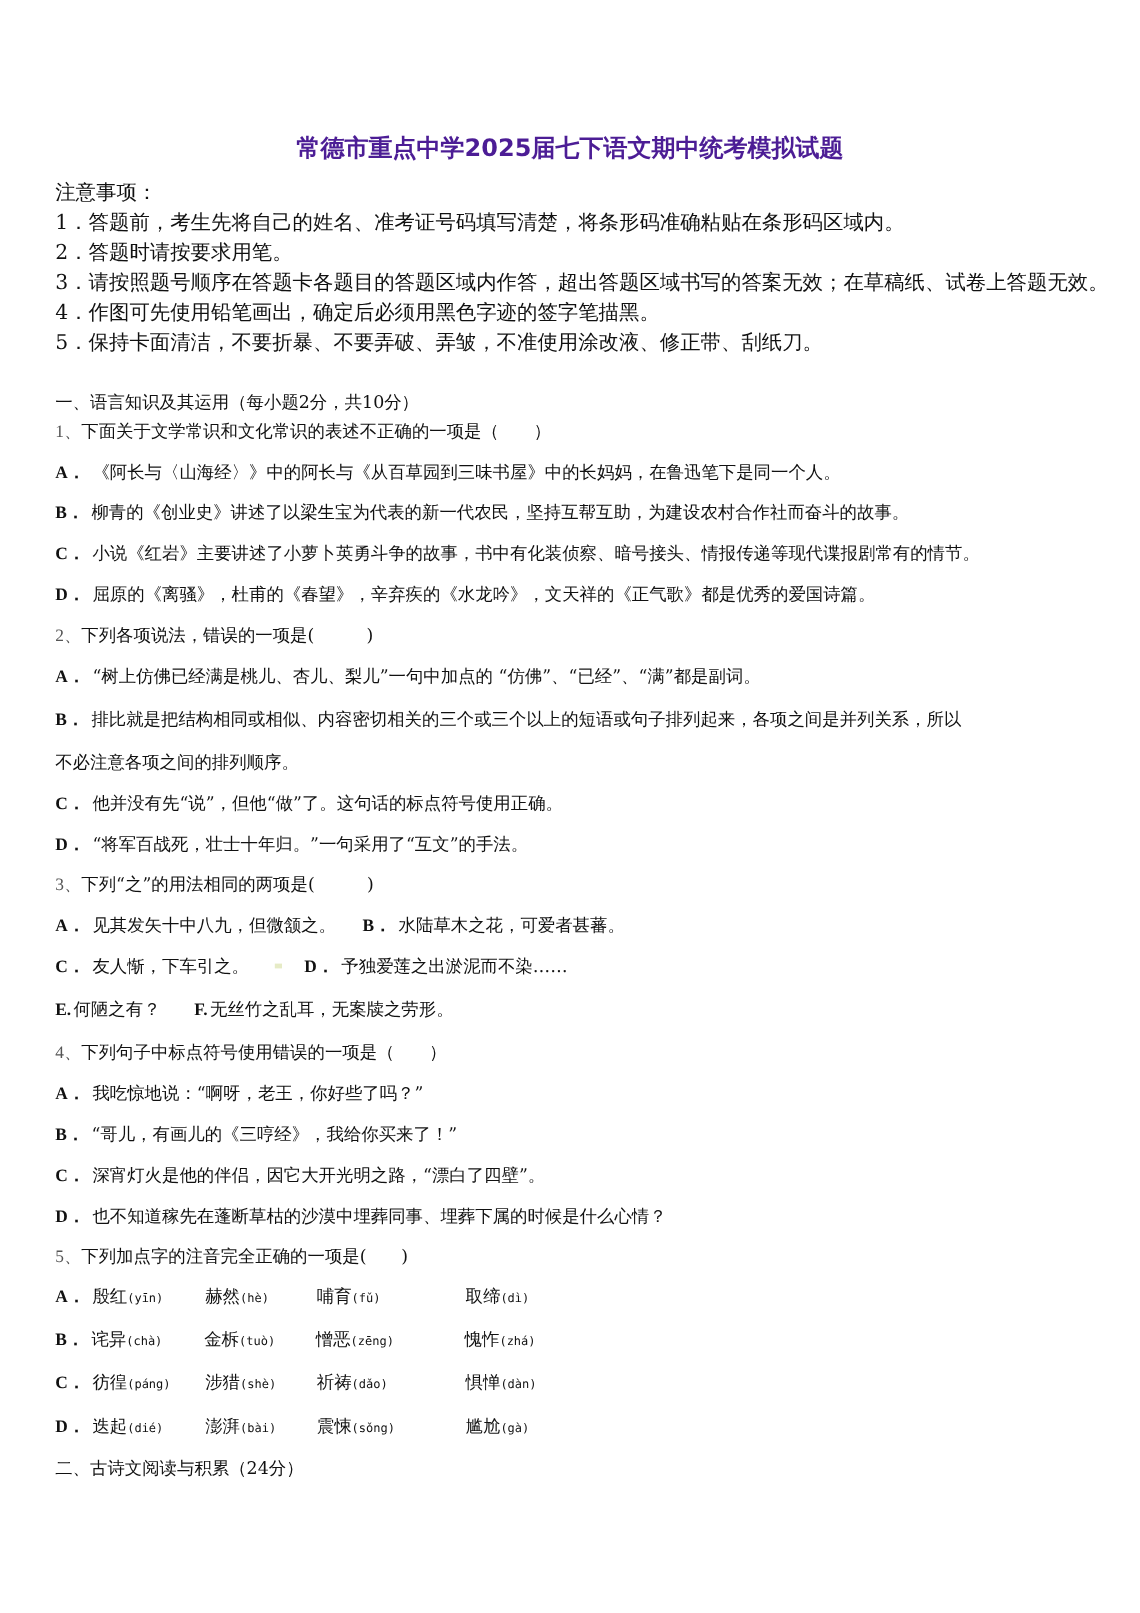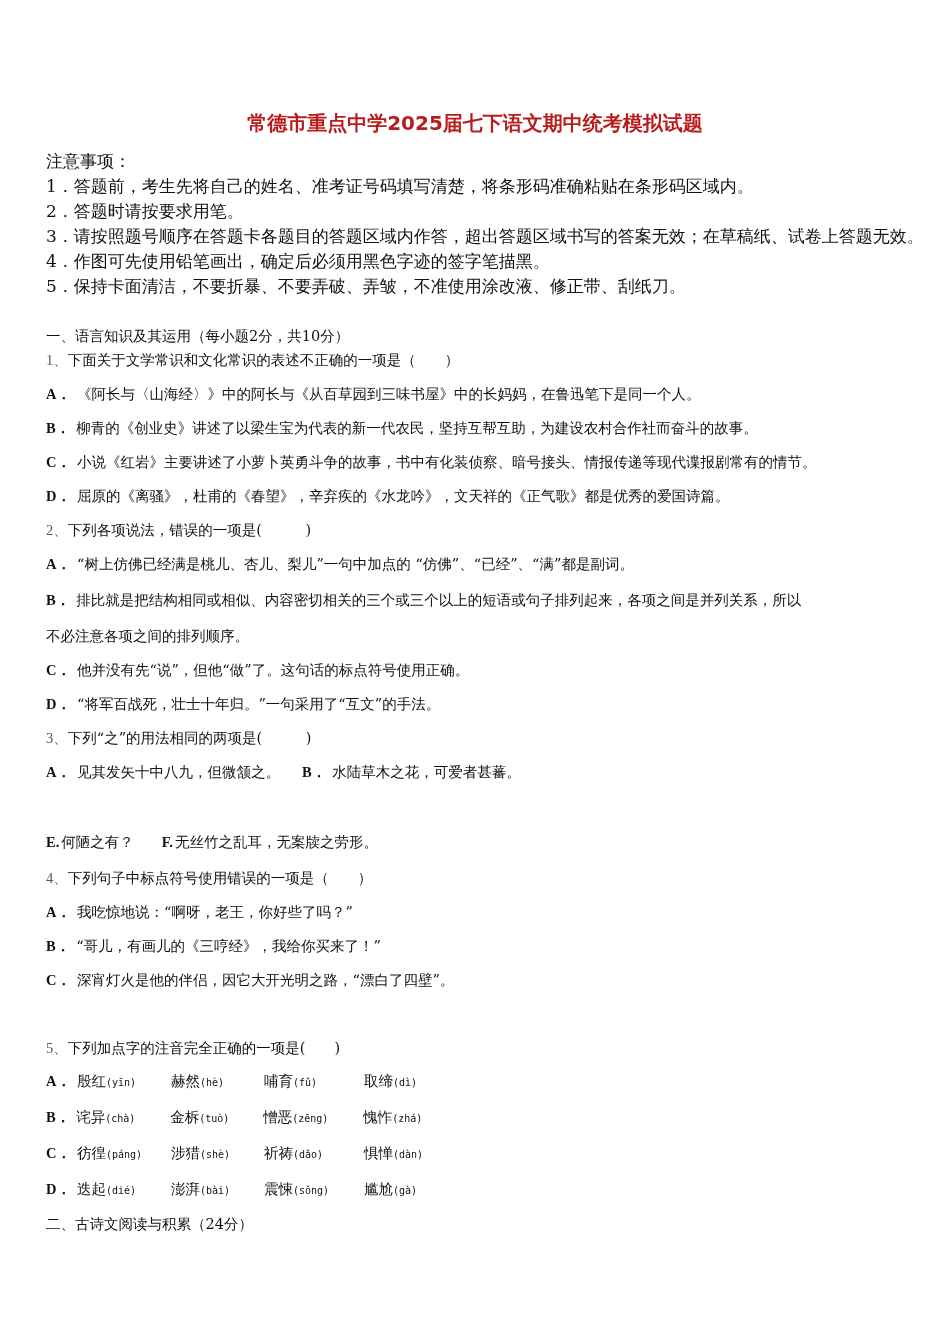--- a/index.html
+++ b/index.html
@@ -24,21 +24,21 @@
     .title {
       position: absolute;
       left: 0;
       width: 950px;
       top: 110px;
       text-align: center;
       font-family: "DejaVu Sans", "Liberation Sans", sans-serif;
       font-weight: bold;
       font-size: 20px;
       letter-spacing: 0px;
-      color: #b91c1c;
+      color: #4c1d95;
     }
     .line {
       position: absolute;
       left: 46px;
       white-space: nowrap;
       font-size: 14.5px;
       line-height: 20px;
       color: #111;
     }
     .notice { font-size: 17px; }
@@ -51,21 +51,21 @@
       font-family: "Liberation Serif", serif;
       color: #555;
     }
     .inline-opt { display: inline-block; }
     .pinyin-cell {
       display: inline-block;
       width: 100px;
     }
     .pinyin-cell.w1 { width: 94px; }
     .pinyin-cell.w2 { width: 93px; }
-    .pinyin-cell.w3 { width: 100px; }
+    .pinyin-cell.w3 { width: 124px; }
     .pinyin-cell .py {
       font-family: "DejaVu Sans Mono", "Liberation Mono", monospace;
       font-size: 10px;
     }
     .speck {
       display: inline-block;
       width: 6px;
       height: 4px;
       background: #e6ebc6;
       margin: 0 18px 2px 22px;
@@ -120,35 +120,41 @@
   <div class="line" style="top:694px">
     <span class="opt-letter">D．</span><span>“将军百战死，壮士十年归。”一句采用了“互文”的手法。</span>
   </div>
 
   <div class="line" style="top:728px">
     <span class="qnum">3、</span><span>下列“之”的用法相同的两项是(　　　)</span>
   </div>
   <div class="line" style="top:762px">
     <span class="inline-opt"><span class="opt-letter">A．</span><span>见其发矢十中八九，但微颔之。</span></span><span class="inline-opt" style="margin-left:22px"><span class="opt-letter">B．</span><span>水陆草木之花，可爱者甚蕃。</span></span>
   </div>
+  <div class="line" style="top:796px">
+    <span class="inline-opt"><span class="opt-letter">C．</span><span>友人惭，下车引之。</span></span><span class="speck"></span><span class="inline-opt"><span class="opt-letter">D．</span><span>予独爱莲之出淤泥而不染……</span></span>
+  </div>
   <div class="line" style="top:832px">
     <span class="inline-opt"><span class="opt-letter" style="margin-right:2px">E.</span><span>何陋之有？</span></span><span class="inline-opt" style="margin-left:28px"><span class="opt-letter" style="margin-right:2px">F.</span><span>无丝竹之乱耳，无案牍之劳形。</span></span>
   </div>
 
   <div class="line" style="top:868px">
     <span class="qnum">4、</span><span>下列句子中标点符号使用错误的一项是（　　）</span>
   </div>
   <div class="line" style="top:902px">
     <span class="opt-letter">A．</span><span>我吃惊地说：“啊呀，老王，你好些了吗？”</span>
   </div>
   <div class="line" style="top:936px">
     <span class="opt-letter">B．</span><span>“哥儿，有画儿的《三哼经》，我给你买来了！”</span>
   </div>
   <div class="line" style="top:970px">
     <span class="opt-letter">C．</span><span>深宵灯火是他的伴侣，因它大开光明之路，“漂白了四壁”。</span>
+  </div>
+  <div class="line" style="top:1004px">
+    <span class="opt-letter">D．</span><span>也不知道稼先在蓬断草枯的沙漠中埋葬同事、埋葬下属的时候是什么心情？</span>
   </div>
 
   <div class="line" style="top:1038px">
     <span class="qnum">5、</span><span>下列加点字的注音完全正确的一项是(　　)</span>
   </div>
 
   <div class="line" style="top:1071px">
     <span class="opt-letter">A．</span><span class="pinyin-cell w1"><span>殷红</span><span class="py">(yīn)</span></span><span class="pinyin-cell w2"><span>赫然</span><span class="py">(hè)</span></span><span class="pinyin-cell w3"><span>哺育</span><span class="py">(fǔ)</span></span><span class="pinyin-cell"><span>取缔</span><span class="py">(dì)</span></span>
   </div>
 

